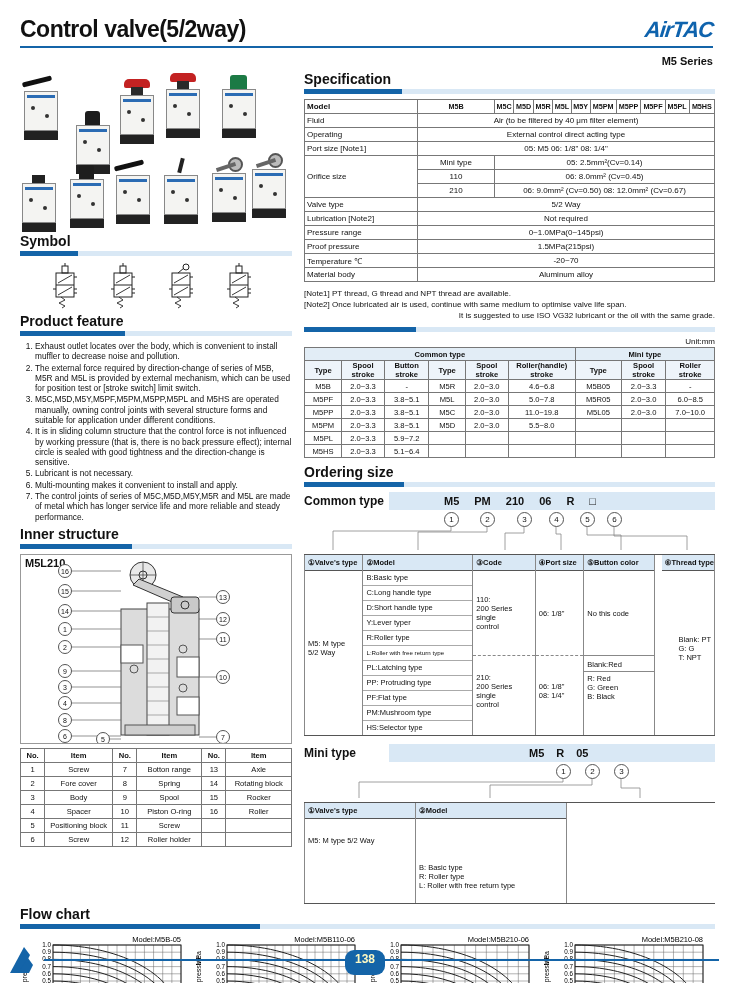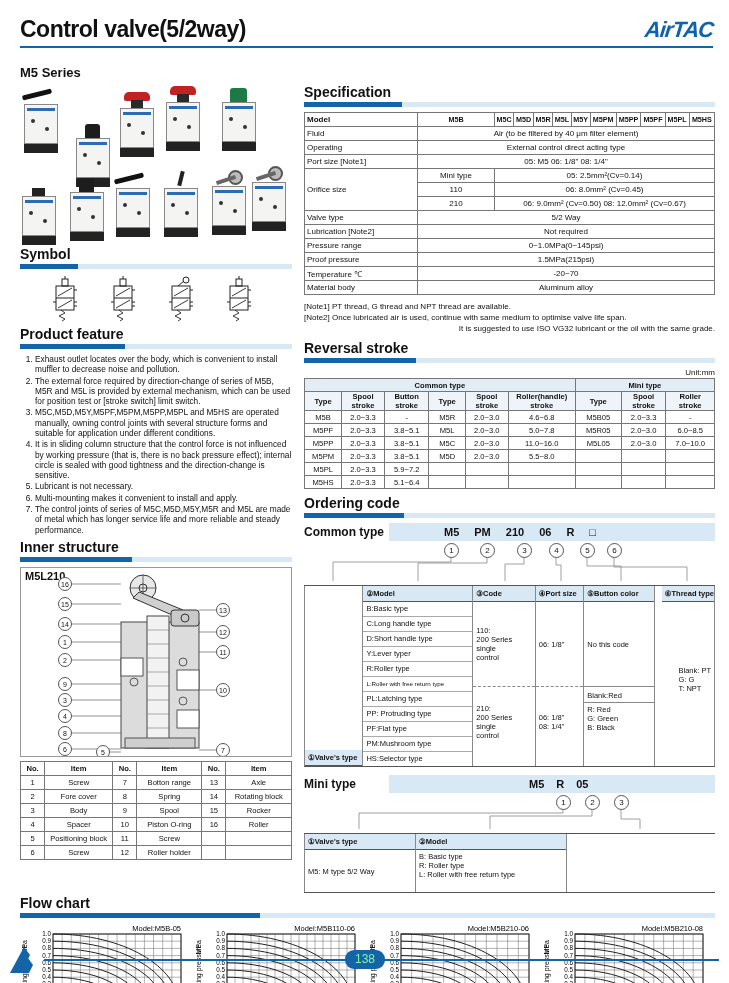--- a/index.html
+++ b/index.html
@@ -3,21 +3,21 @@
 <meta charset="utf-8">
 <style>
   html,body{margin:0;padding:0;background:#fff;}
   .page{width:729px;height:983px;overflow:hidden;position:relative;background:#fff;
         font-family:"Liberation Sans",sans-serif;color:#111;}
   
   .hdr{padding:16px 16px 0 20px;}
   .hdr-row{display:flex;justify-content:space-between;align-items:flex-end;border-bottom:2px solid #1464a8;padding-bottom:3px;}
   .title{font-size:23px;font-weight:bold;letter-spacing:-0.5px;}
   .logo{font-size:22px;font-weight:bold;font-style:italic;color:#0f63ad;letter-spacing:-1px;transform:skewX(-6deg);}
-  .series{font-size:13px;font-weight:bold;margin-top:17px;}
+  .series{font-size:11px;font-weight:bold;margin-top:7px;text-align:right;}
   
   .sec-head{font-size:14px;font-weight:bold;margin:0 0 2px 0;}
   .sec-bar{height:5px;background:#d9e8f5;position:relative;margin-bottom:5px;}
   .sec-bar i{position:absolute;left:0;top:0;bottom:0;background:#1464a8;}
   
   .columns{display:flex;padding:4px 14px 0 20px;gap:12px;}
   .col-l{width:272px;flex:none;}
   .col-r{flex:1;min-width:0;}
   
   .gallery{position:relative;height:158px;margin-bottom:4px;}
@@ -65,36 +65,36 @@
   .rev .sub{background:#eef4fa;}
   
   .ord-row{display:flex;align-items:center;margin:2px 0 1px 0;}
   .ord-label{font-size:12px;font-weight:bold;width:85px;flex:none;}
   .code-bar{background:#d9e8f5;height:18px;flex:1;display:flex;align-items:center;padding-left:55px;gap:15px;font-size:11px;font-weight:bold;}
   .circle-row{position:relative;height:15px;}
   .circle{position:absolute;width:13px;height:13px;border:1px solid #555;border-radius:50%;
           font-size:8px;line-height:13px;text-align:center;background:#fff;}
   .otable{display:flex;border-top:1px solid #555;border-bottom:1px solid #555;font-size:7.5px;}
   .ocol{border-right:1px solid #888;display:flex;flex-direction:column;}
-  .ocol:first-child{border-left:1px solid #888;justify-content:flex-end;}
+  .ocol:first-child{border-left:1px solid #888;}
   .ohead{background:#d9e8f5;font-weight:bold;height:15px;line-height:15px;padding-left:3px;border-bottom:1px solid #555;white-space:nowrap;overflow:hidden;}
   .oseg{white-space:pre-line;padding:2px 3px;box-sizing:border-box;}
   .vcenter{display:flex;align-items:center;}
   .mrow{height:14px;line-height:14px;border-bottom:1px solid #aaa;padding-left:3px;white-space:nowrap;overflow:hidden;}
   .mrow:last-child{border-bottom:none;}
   .dashtop{border-top:1px dashed #888;}
   .solidtop{border-top:1px solid #888;}
   
   .flow-wrap{padding:2px 14px 0 20px;}
   .charts{display:flex;gap:4px;}
   
   .footer{position:absolute;left:0;right:0;bottom:8px;height:30px;}
   .footer .line{position:absolute;left:44px;right:10px;top:14px;height:2px;background:#1464a8;}
-  .badge{position:absolute;left:345px;top:5px;width:40px;height:19px;background:#1464a8;color:#86efac;
-         font-size:12px;font-weight:normal;text-align:center;line-height:19px;border-radius:9px;}
+  .badge{position:absolute;left:345px;top:5px;width:40px;height:25px;background:#1464a8;color:#fef9c3;
+         font-size:12px;font-weight:bold;text-align:center;line-height:19px;border-radius:9px;}
 </style>
 </head>
 <body>
 
 <div class="page">
 
   <div class="hdr">
     <div class="hdr-row">
       <span class="title">Control valve(5/2way)</span>
       <span class="logo">AirTAC</span>
@@ -462,21 +462,20 @@
             </tbody>
           </table>
         <div class="notes" id="notes">
             <div>[Note1] PT thread, G thread and NPT thread are available.</div>
             <div>[Note2] Once lubricated air is used, continue with same medium to optimise valve life span.</div>
             <div class="ind">It is suggested to use ISO VG32  lubricant or the oil with the same grade.</div>
           </div>
       </div>
 
       <div>
-        <div class="sec-head">Reversal stroke</div>
         <div class="sec-bar">
             <i style="width:112px"></i>
           </div>
         <div class="unit">Unit:mm</div>
         <table class="rev">
           <thead id="rev-head">
               <tr>
                 <th colspan="6">Common type</th>
                 <th colspan="3">Mini type</th>
               </tr>
@@ -514,21 +513,21 @@
                 <td>M5R05</td>
                 <td>2.0~3.0</td>
                 <td>6.0~8.5</td>
               </tr>
               <tr>
                 <td>M5PP</td>
                 <td>2.0~3.3</td>
                 <td>3.8~5.1</td>
                 <td>M5C</td>
                 <td>2.0~3.0</td>
-                <td>11.0~16.0</td>
+                <td>11.0~19.8</td>
                 <td>M5L05</td>
                 <td>2.0~3.0</td>
                 <td>7.0~10.0</td>
               </tr>
               <tr>
                 <td>M5PM</td>
                 <td>2.0~3.3</td>
                 <td>3.8~5.1</td>
                 <td>M5D</td>
                 <td>2.0~3.0</td>
@@ -557,21 +556,21 @@
                 <td></td>
                 <td></td>
                 <td></td>
                 <td></td>
               </tr>
             </tbody>
         </table>
       </div>
 
       <div>
-        <div class="sec-head" style="margin-top:6px">Ordering code</div>
+        <div class="sec-head" style="margin-top:6px">Ordering size</div>
         <div class="sec-bar">
             <i style="width:100px"></i>
           </div>
 
         <div class="ord-row">
           <span class="ord-label">Common type</span>
           <div class="code-bar" id="common-code-bar">
               <span>M5</span>
               <span>PM</span>
               <span>210</span>
@@ -592,20 +591,22 @@
             <polyline points="147,0 147,5 29,5 29,24" fill="none" stroke="#888" stroke-width="0.8"></polyline>
             <polyline points="183,0 183,6 114,6 114,24" fill="none" stroke="#888" stroke-width="0.8"></polyline>
             <polyline points="220,0 220,7 201,7 201,24" fill="none" stroke="#888" stroke-width="0.8"></polyline>
             <polyline points="252,0 252,8 257,8 257,24" fill="none" stroke="#888" stroke-width="0.8"></polyline>
             <polyline points="283,0 283,9 317,9 317,24" fill="none" stroke="#888" stroke-width="0.8"></polyline>
             <polyline points="310,0 310,10 383,10 383,24" fill="none" stroke="#888" stroke-width="0.8"></polyline>
           </svg>
         <div class="otable" id="common-table">
             <div class="ocol" style="width: 58px;">
               <div class="ohead">①Valve's type</div>
+              <div class="oseg vcenter" style="height: 154px;">M5: M type
+5/2 Way</div>
             </div>
             <div class="ocol" style="width: 110px;">
               <div class="ohead">②Model</div>
               <div class="mrow">B:Basic type</div>
               <div class="mrow">C:Long handle type</div>
               <div class="mrow">D:Short handle type</div>
               <div class="mrow">Y:Lever typer</div>
               <div class="mrow">R:Roller type</div>
               <div class="mrow" style="font-size: 6.2px;">L:Roller with free return type</div>
               <div class="mrow">PL:Latching type</div>
@@ -665,21 +666,21 @@
             <polyline points="288,0 288,7 186,7 186,20" fill="none" stroke="#888" stroke-width="0.8"></polyline>
             <polyline points="317,0 317,10 336,10 336,20" fill="none" stroke="#888" stroke-width="0.8"></polyline>
           </svg>
         <div class="otable" id="mini-table">
             <div class="ocol" style="width: 110px;">
               <div class="ohead">①Valve's type</div>
               <div class="oseg vcenter" style="height: 42px;">M5: M type 5/2 Way</div>
             </div>
             <div class="ocol" style="width: 150px;">
               <div class="ohead">②Model</div>
-              <div class="oseg" style="height: 42px;">B: Basic type
+              <div class="oseg" style="height: 42px; margin-top: 42px;">B: Basic type
 R: Roller type
 L: Roller with free return type</div>
             </div>
           </div>
       </div>
     </div>
   </div>
 
   <div class="flow-wrap">
     <div class="sec-head">Flow chart</div>

